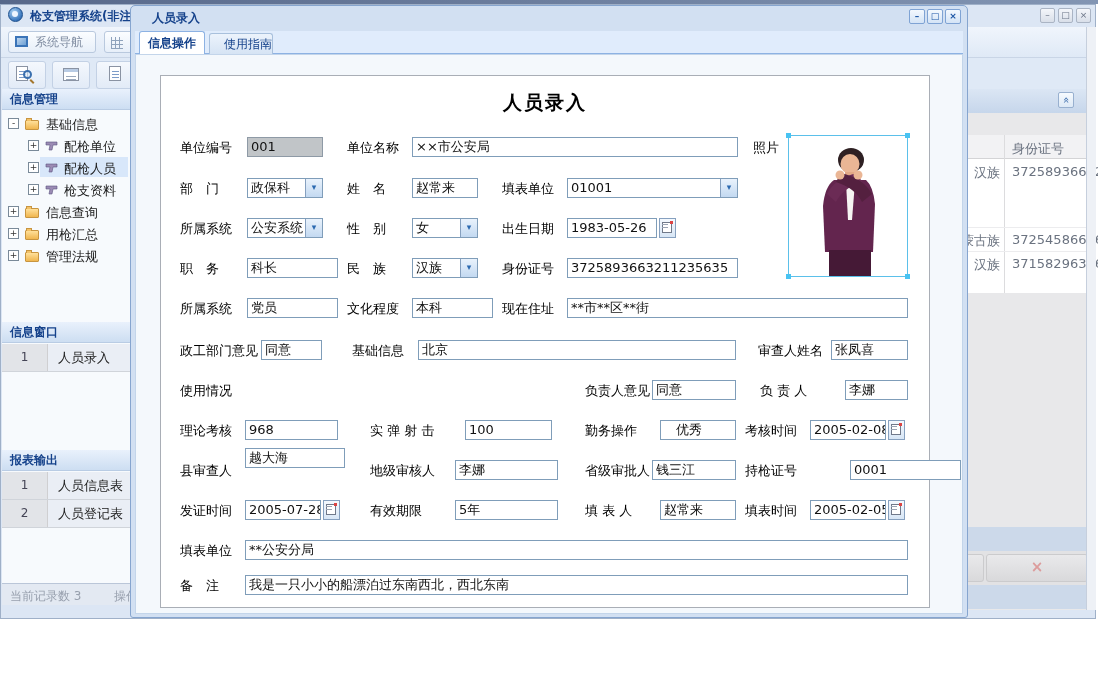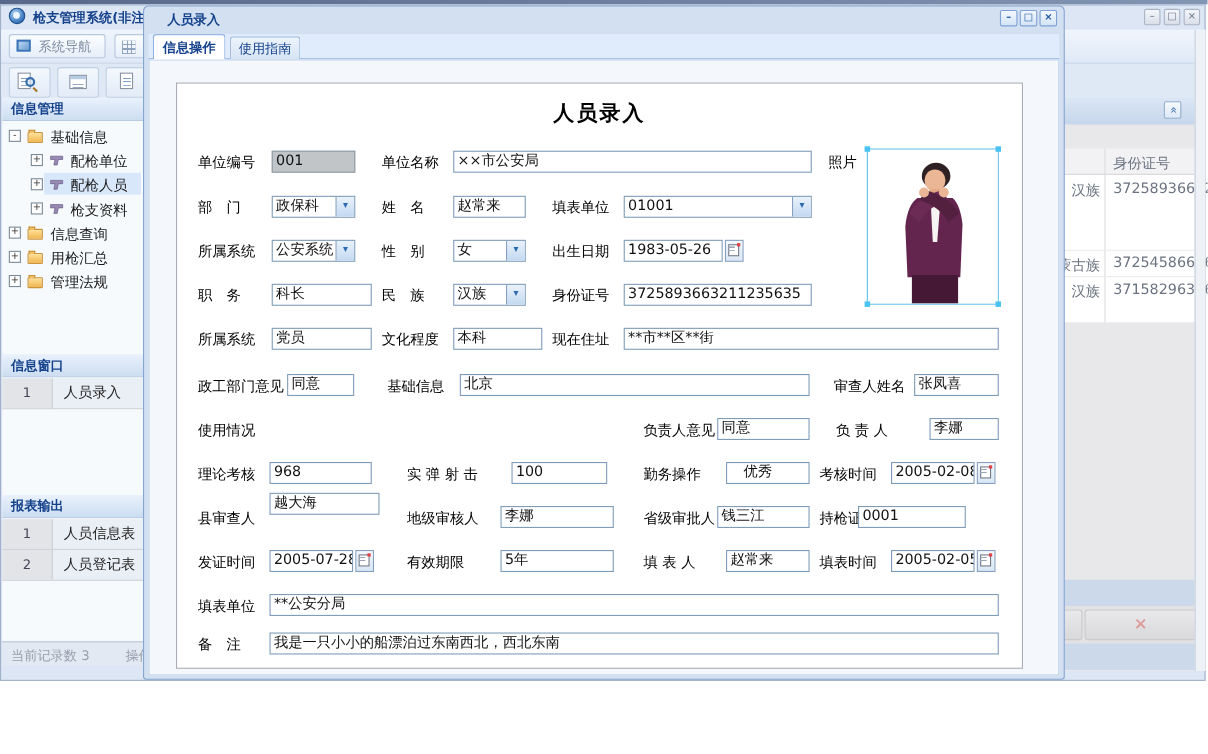--- a/index.html
+++ b/index.html
@@ -70,21 +70,21 @@
             border-radius:5px 5px 3px 3px;box-sizing:border-box;z-index:10}
   .dz{z-index:11}
   .dlgtitle{left:152px;top:10px;font-size:12px;font-weight:bold;color:#15428b}
   .dlgbtn{width:16px;height:15px;border:1px solid #7fa3d4;border-radius:2px;box-sizing:border-box;
           background:linear-gradient(#f3f8fe,#d4e4f6);color:#1c56a5;font-size:9px;font-weight:bold;line-height:13px;text-align:center}
   .tabstrip{left:135px;top:31px;width:828px;height:23px;background:#e0ecfc;border-bottom:1px solid #8db2e3;box-sizing:border-box}
   .tab-active{left:139px;top:31px;width:66px;height:23px;background:#fff;border:1px solid #8db2e3;border-bottom:0;
               border-radius:3px 3px 0 0;box-sizing:border-box;font-size:12px;font-weight:bold;color:#15428b;
               text-align:center;line-height:22px;z-index:12}
   .tab-idle{left:209px;top:33px;width:64px;height:21px;background:linear-gradient(#ecf3fc,#d6e4f4);border:1px solid #a8c0dc;border-bottom:0;
-            border-radius:3px 3px 0 0;box-sizing:border-box;font-size:12px;color:#15428b;text-align:center;line-height:20px}
+            border-radius:3px 3px 0 0;box-sizing:border-box;font-size:12px;color:#15428b;text-align:right;line-height:20px}
   .dlgbody{left:135px;top:54px;width:828px;height:560px;background:#f4f8fc;border:1px solid #c3d5ea;box-sizing:border-box}
   .formpanel{left:160px;top:75px;width:770px;height:533px;background:#fff;border:1px solid #a9aeb6;box-sizing:border-box}
   .formtitle{left:160px;top:90px;width:770px;text-align:center;font-size:19px;font-weight:600;color:#000;letter-spacing:2px}
   .lbl{position:absolute;font-size:13px;color:#000;white-space:nowrap;z-index:11}
   .ibox{position:absolute;height:20px;background:#fff;border:1px solid #7f9db9;box-sizing:border-box;
         font-size:13px;line-height:18px;color:#111;padding:0 3px;overflow:hidden;white-space:nowrap;z-index:11}
   .dis{background:#c1c5c8;border-color:#8e9aa6}
   .dd{position:absolute;right:0;top:0;width:16px;height:18px;border-left:1px solid #86a0bf;
       background:linear-gradient(#e9f2fc,#c3d9f1);color:#2c6ab0;font-size:9px;line-height:17px;text-align:center}
   .cal{position:absolute;width:17px;height:20px;border:1px solid #86a0bf;box-sizing:border-box;
@@ -352,21 +352,21 @@
       <span class="ln"></span>
     </div>
 
   <span class="lbl" style="left:180px;top:462px">县审查人</span>
   <div class="ibox" style="left:245px;top:448px;width:100px">越大海</div>
   <span class="lbl" style="left:370px;top:462px">地级审核人</span>
   <div class="ibox" style="left:455px;top:460px;width:103px">李娜</div>
   <span class="lbl" style="left:585px;top:462px">省级审批人</span>
   <div class="ibox" style="left:652px;top:460px;width:84px">钱三江</div>
   <span class="lbl" style="left:745px;top:462px">持枪证号</span>
-  <div class="ibox" style="left:780px;top:460px;width:98px">0001</div>
+  <div class="ibox" style="left:850px;top:460px;width:111px">0001</div>
 
   <span class="lbl" style="left:180px;top:502px">发证时间</span>
   <div class="ibox" style="left:245px;top:500px;width:76px">2005-07-28</div>
   <div class="cal" style="left:323px;top:500px">
       <span class="pg"></span>
       <span class="dot"></span>
       <span class="ln"></span>
     </div>
   <span class="lbl" style="left:370px;top:502px">有效期限</span>
   <div class="ibox" style="left:455px;top:500px;width:103px">5年</div>

